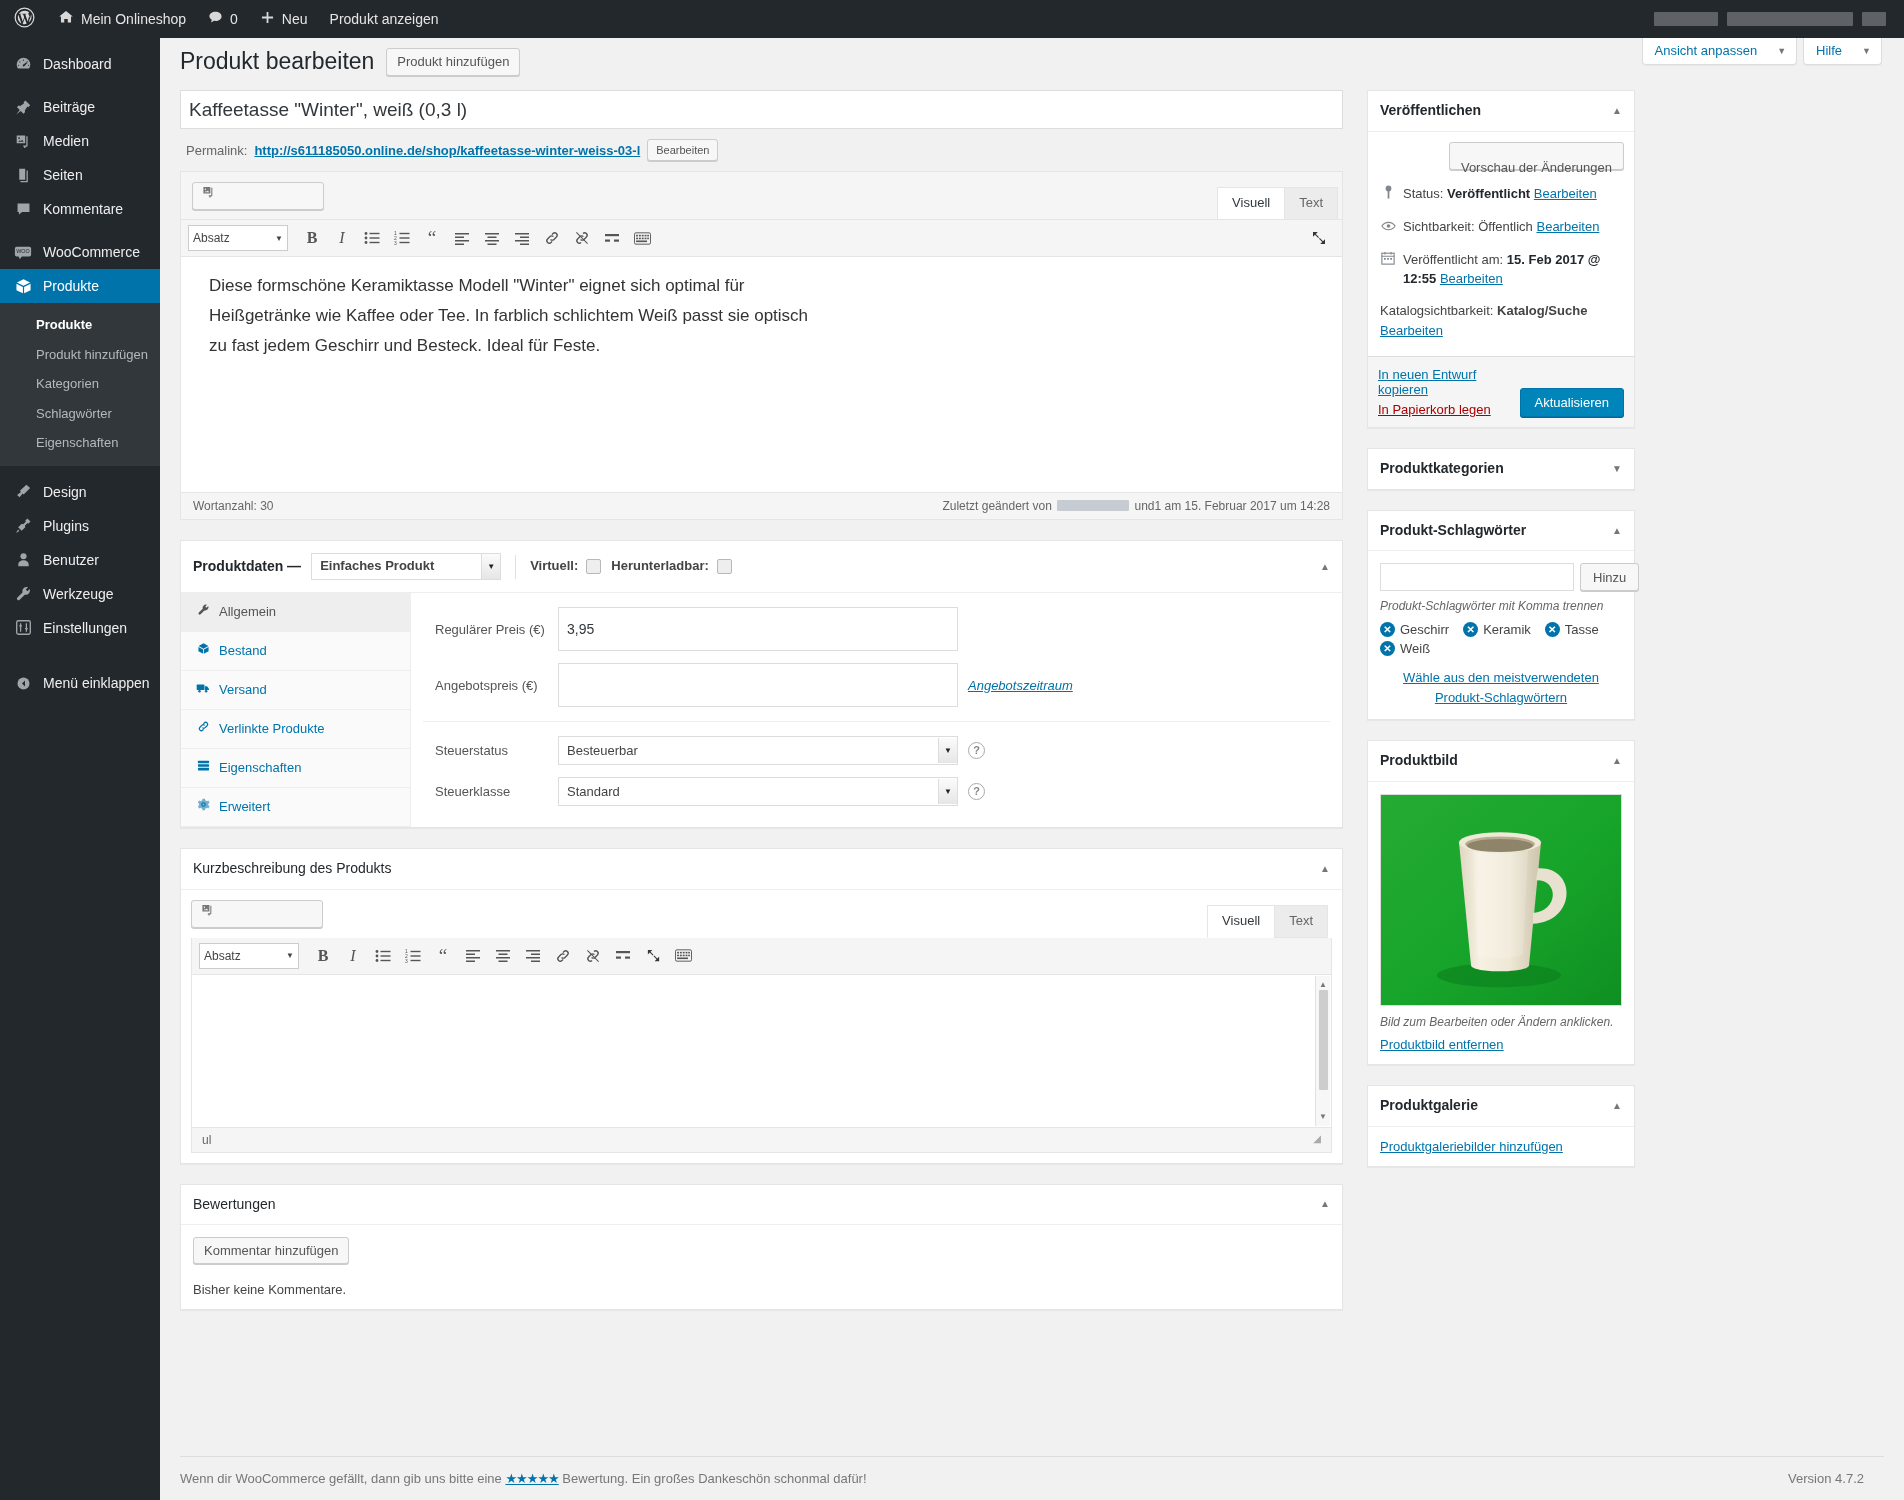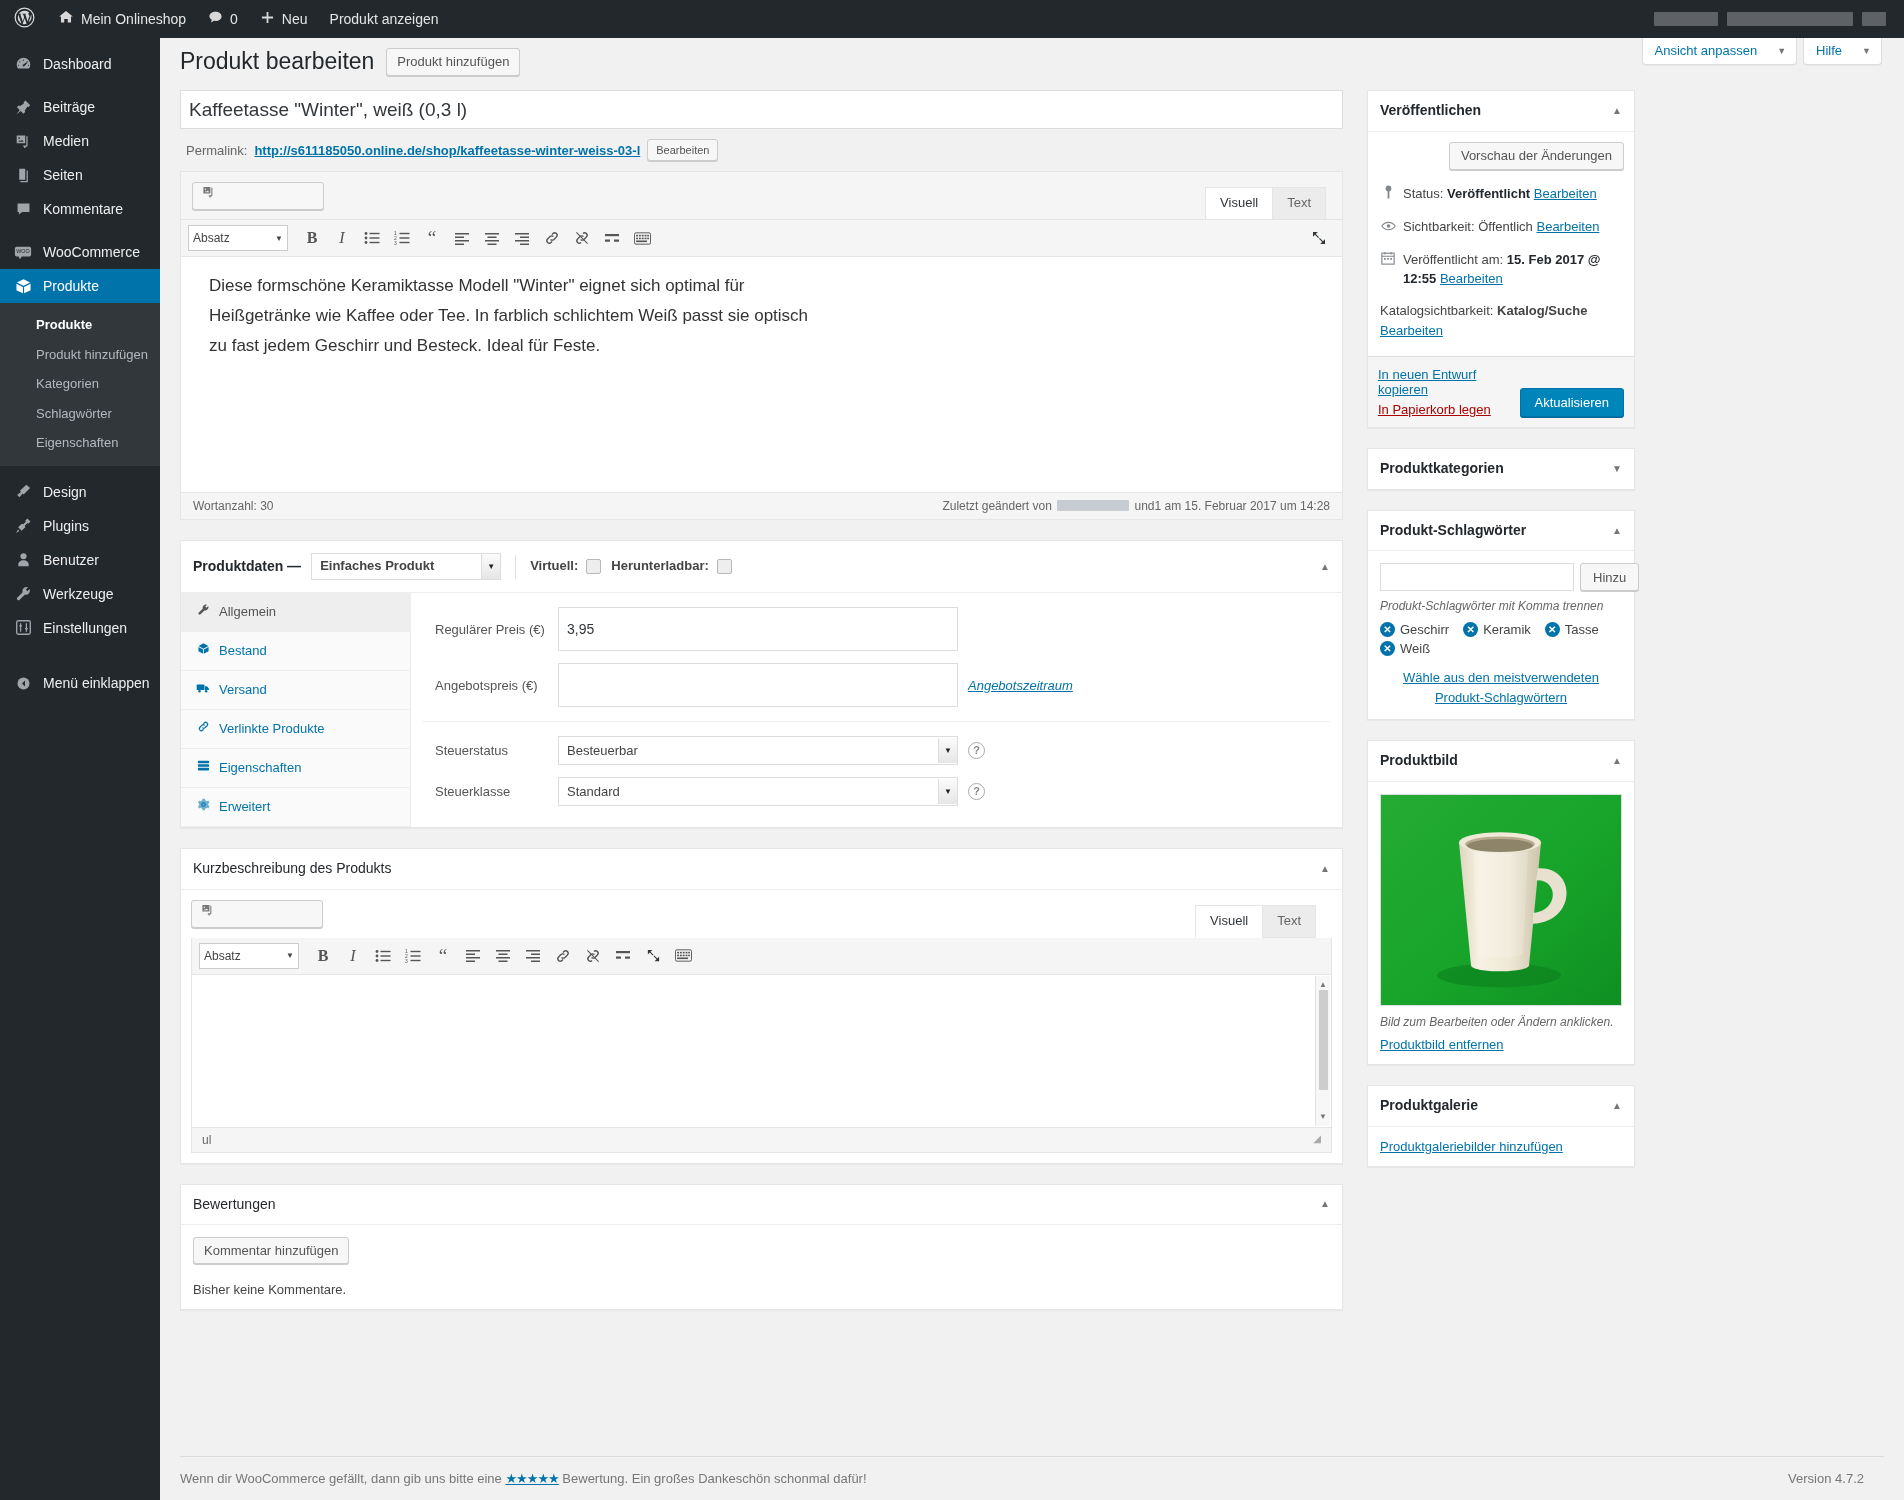--- a/index.html
+++ b/index.html
@@ -142,21 +142,21 @@
     padding: 10px 10px 9px 11px; background: #f5f5f5;
     display: flex; align-items: center; position: relative; min-height: 44px;
   }
   .btn-insert {
     display: inline-flex; align-items: flex-start; gap: 6px;
     font-size: 13px; line-height: 24px; padding: 0 9px; height: 28px;
     background: #f7f7f7; border: 1px solid #ccc; border-radius: 3px;
     color: #555; box-shadow: 0 1px 0 #ccc; cursor: pointer; flex-direction: column;
   }
   .editor-tabs {
-    position: absolute; right: 16px; bottom: -1px; display: flex; align-items: center;
+    position: absolute; right: 4px; bottom: -1px; display: flex; align-items: center;
   }
   .etab {
     font-size: 13px; padding: 6px 14px 7px; border: 1px solid #e5e5e5;
     background: #ececec; color: #666; cursor: pointer; margin-left: -1px;
     border-bottom: 1px solid #e5e5e5; line-height: 18px;
   }
   .etab.active { background: #fff; border-bottom-color: #fff; color: #32373c; }
   .mce-toolbar {
     display: flex; align-items: center; gap: 2px;
     padding: 5px 7px; background: #f5f5f5; border-top: 1px solid #e5e5e5;
@@ -266,21 +266,21 @@
 
   
   .rev-inside { padding: 12px; }
   .rev-note { margin: 18px 0 0 0; font-size: 13px; color: #444; }
 
   
   #submitdiv .inside { padding: 0; }
   .submitbox-major { padding: 10px 10px 10px 10px; }
   .preview-row { display: flex; justify-content: flex-end; margin-bottom: 8px; }
   .btn-preview {
-    font-size: 13px; line-height: 26px; padding: 0 11px; height: 28px;
+    font-size: 13px; line-height: 26px; padding: 12px 11px; height: 28px;
     background: #f7f7f7; border: 1px solid #ccc; border-radius: 3px;
     color: #555; box-shadow: 0 1px 0 #ccc; cursor: pointer;
   }
   .misc-row {
     display: flex; align-items: flex-start; gap: 7px;
     padding: 6px 0 6px 2px; font-size: 13px; color: #444; line-height: 1.5;
   }
   .misc-ico { color: #82878c; font-size: 14px; width: 16px; text-align: center; flex: none; }
   .misc-row b { font-weight: 600; color: #23282d; }
   .misc-block { font-size: 13px; padding: 6px 0 4px 2px; line-height: 1.6; }

